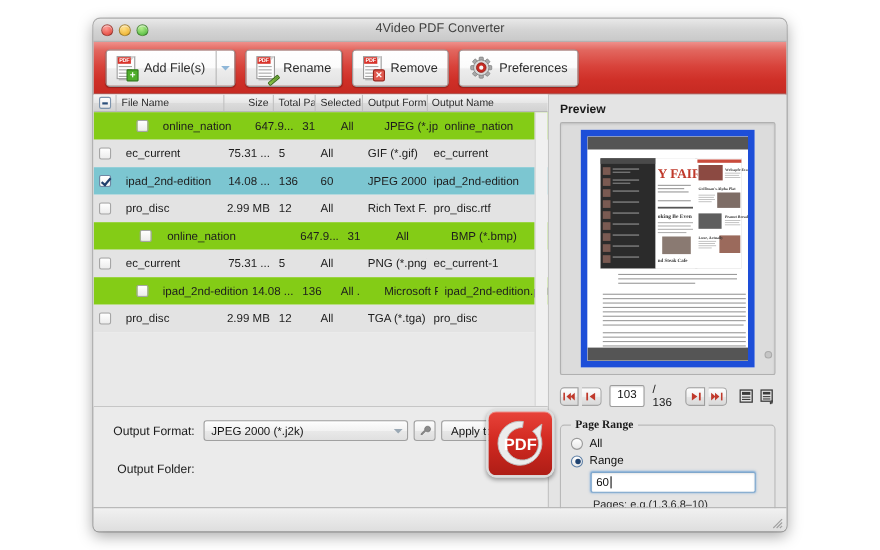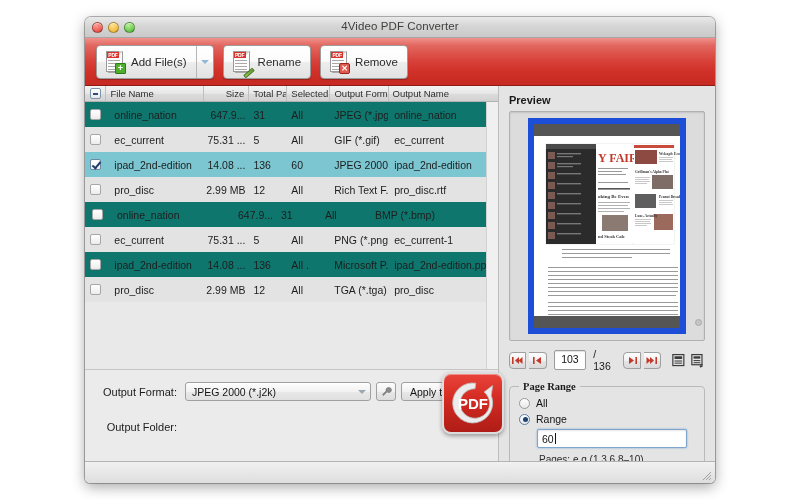--- a/index.html
+++ b/index.html
@@ -230,21 +230,21 @@
     color: #1d1d1d;
     align-items: center;
   }
   .trow .td {
     display: flex; align-items: center;
     padding: 0 4px;
     height: 100%;
     overflow: hidden;
     white-space: nowrap;
   }
-  .trow.odd  { background: #0f766e; }
+  .trow.odd  { background: #84cc16; padding-left: 35px; }
   .trow.even { background: #e3e3e3; }
   .trow.sel  { background: #7cc6d1; }
   .trow .col-name { padding-left: 8px; }
   .trow .col-out  { padding-left: 6px; }
 
   .cbox {
     width: 11px; height: 11px;
     background: linear-gradient(to bottom,#ffffff,#ececec);
     border: 1px solid #a6a6a6;
     border-radius: 2px;
@@ -536,20 +536,36 @@
             <i></i>
             <i></i>
             <i></i>
             <i></i>
           </div>
         <div class="badge-x">✕</div>
       </div>
       <span>Remove</span>
     </div>
 
+    <div class="tbtn">
+      <svg class="gear-icon" viewBox="0 0 24 24">
+        <g transform="translate(12,12)">
+          <g fill="#a9a9a9" stroke="#6d6d6d" stroke-width="0.6">
+            <rect x="-11" y="-2.2" width="22" height="4.4" rx="1"></rect>
+            <rect x="-11" y="-2.2" width="22" height="4.4" rx="1" transform="rotate(45)"></rect>
+            <rect x="-11" y="-2.2" width="22" height="4.4" rx="1" transform="rotate(90)"></rect>
+            <rect x="-11" y="-2.2" width="22" height="4.4" rx="1" transform="rotate(135)"></rect>
+          </g>
+          <circle r="8" fill="#d8d8d8" stroke="#7a7a7a" stroke-width="0.8"></circle>
+          <circle r="5" fill="#c62a22" stroke="#8d1c16" stroke-width="0.8"></circle>
+          <circle r="2.2" fill="#f7f7f7"></circle>
+        </g>
+      </svg>
+      <span>Preferences</span>
+    </div>
   </div>
 
   <div id="content">
 
     <div id="left-pane">
 
       <div id="table-wrap">
         <div id="thead">
           <div class="th col-chk">
             <div class="hdr-minus"></div>

